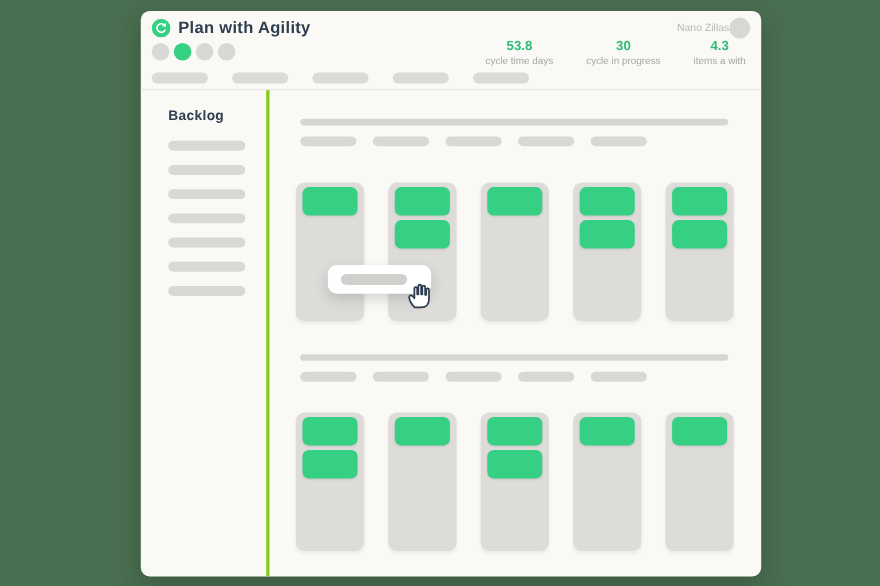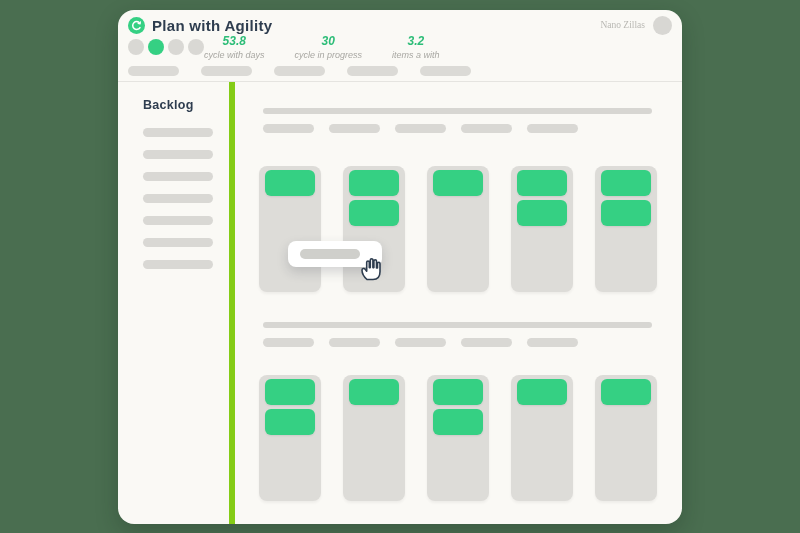--- a/index.html
+++ b/index.html
@@ -4,56 +4,56 @@
 <style>
   * { margin:0; padding:0; box-sizing:border-box; }
   html,body { width:800px; height:533px; }
   body { font-family:"Liberation Sans", sans-serif; }
 
   .page {
     position:relative; width:800px; height:533px;
     background:var(--outer-background,#4a6e50); overflow:hidden;
   }
   .window {
-    position:absolute; left:118px; top:10px; width:564px; height:514px;
-    background:var(--window-background,#faf9f5); border-radius:16px;
+    position:absolute; left:128px; top:10px; width:564px; height:514px;
+    background:var(--window-background,#faf9f5); border-radius:8px;
     box-shadow:0 8px 22px rgba(20,35,25,.25);
   }
 
   
   .app-header { position:absolute; left:0; top:0; right:0; height:72px;
     border-bottom:1px solid #e5e4e0; }
   .header-top { position:absolute; left:10px; right:10px; top:4px; height:22px;
     display:flex; justify-content:space-between; align-items:center; }
   .brand { display:flex; align-items:center; gap:7px; }
   .logo { width:17px; height:17px; display:inline-block; }
   .app-title { font-size:15px; font-weight:bold; color:var(--text-dark,#2e3d4f);
     letter-spacing:.3px; }
-  .user { display:flex; align-items:center; gap:8px; cursor:pointer;font-family:Liberation Serif, serif; }
+  .user { display:flex; align-items:center; cursor:pointer; }
   .user-name { font-size:9.5px; color:#b9b8b3; }
   .avatar { width:19px; height:19px; border-radius:50%; background:#d8d7d3; }
 
   .header-mid { position:absolute; left:10px; right:14px; top:24px;
-    display:flex; align-items:flex-start;font-style:italic; }
+    display:flex; justify-content:space-between; align-items:flex-start; }
   .dots { display:flex; gap:4px; margin-top:5px; }
   .dot { width:16px; height:16px; border-radius:50%;
     background:var(--placeholder-gray,#dddcd8); }
   .dot.active { background:var(--accent-green,#35d083); }
 
   .stats { display:flex; gap:30px; text-align:center; }
   .stat .value { font-size:12px; font-weight:bold; color:var(--stat-green,#2dbd78); }
   .stat .label { font-size:9px; color:var(--text-muted,#a8a7a2); margin-top:2px; }
 
   .tabs { position:absolute; left:10px; top:56px; display:flex; gap:22px; }
   .tab { width:51px; height:10px; border-radius:5px; background:#dbdad6; cursor:pointer; }
 
   
   .app-body { position:absolute; left:0; top:72px; right:0; bottom:0; }
   .sidebar { position:absolute; left:0; top:0; bottom:0; width:117px;
-    border-right:6px solid #84cc16; padding:16px 0 0 25px; }
+    border-right:3px solid #84cc16; padding:16px 0 0 25px; }
   .sidebar-title { font-size:12.5px; font-weight:bold; color:var(--text-dark,#2e3d4f);
     letter-spacing:.3px; }
   .side-items { margin-top:16px; }
   .side-item { display:block; width:70px; height:9px; border-radius:4.5px;
     background:var(--placeholder-gray,#d9d8d4); margin-bottom:13px; cursor:pointer; }
 
   .board { position:absolute; left:118px; top:0; right:0; bottom:0; }
   .section { position:absolute; left:0; right:0; }
   .section.s0 { top:26px; }
   .section.s1 { top:240px; }
@@ -108,28 +108,28 @@
       <div class="header-mid">
         <div class="dots" id="dots">
             <span class="dot"></span>
             <span class="dot active"></span>
             <span class="dot"></span>
             <span class="dot"></span>
           </div>
         <div class="stats" id="stats">
             <div class="stat">
               <div class="value">53.8</div>
-              <div class="label">cycle with days</div>
+              <div class="label">cycle time days</div>
             </div>
             <div class="stat">
               <div class="value">30</div>
               <div class="label">cycle in progress</div>
             </div>
             <div class="stat">
-              <div class="value">3.2</div>
+              <div class="value">4.3</div>
               <div class="label">items a with</div>
             </div>
           </div>
       </div>
 
       <div class="tabs" id="tabs">
           <span class="tab"></span>
           <span class="tab"></span>
           <span class="tab"></span>
           <span class="tab"></span>

